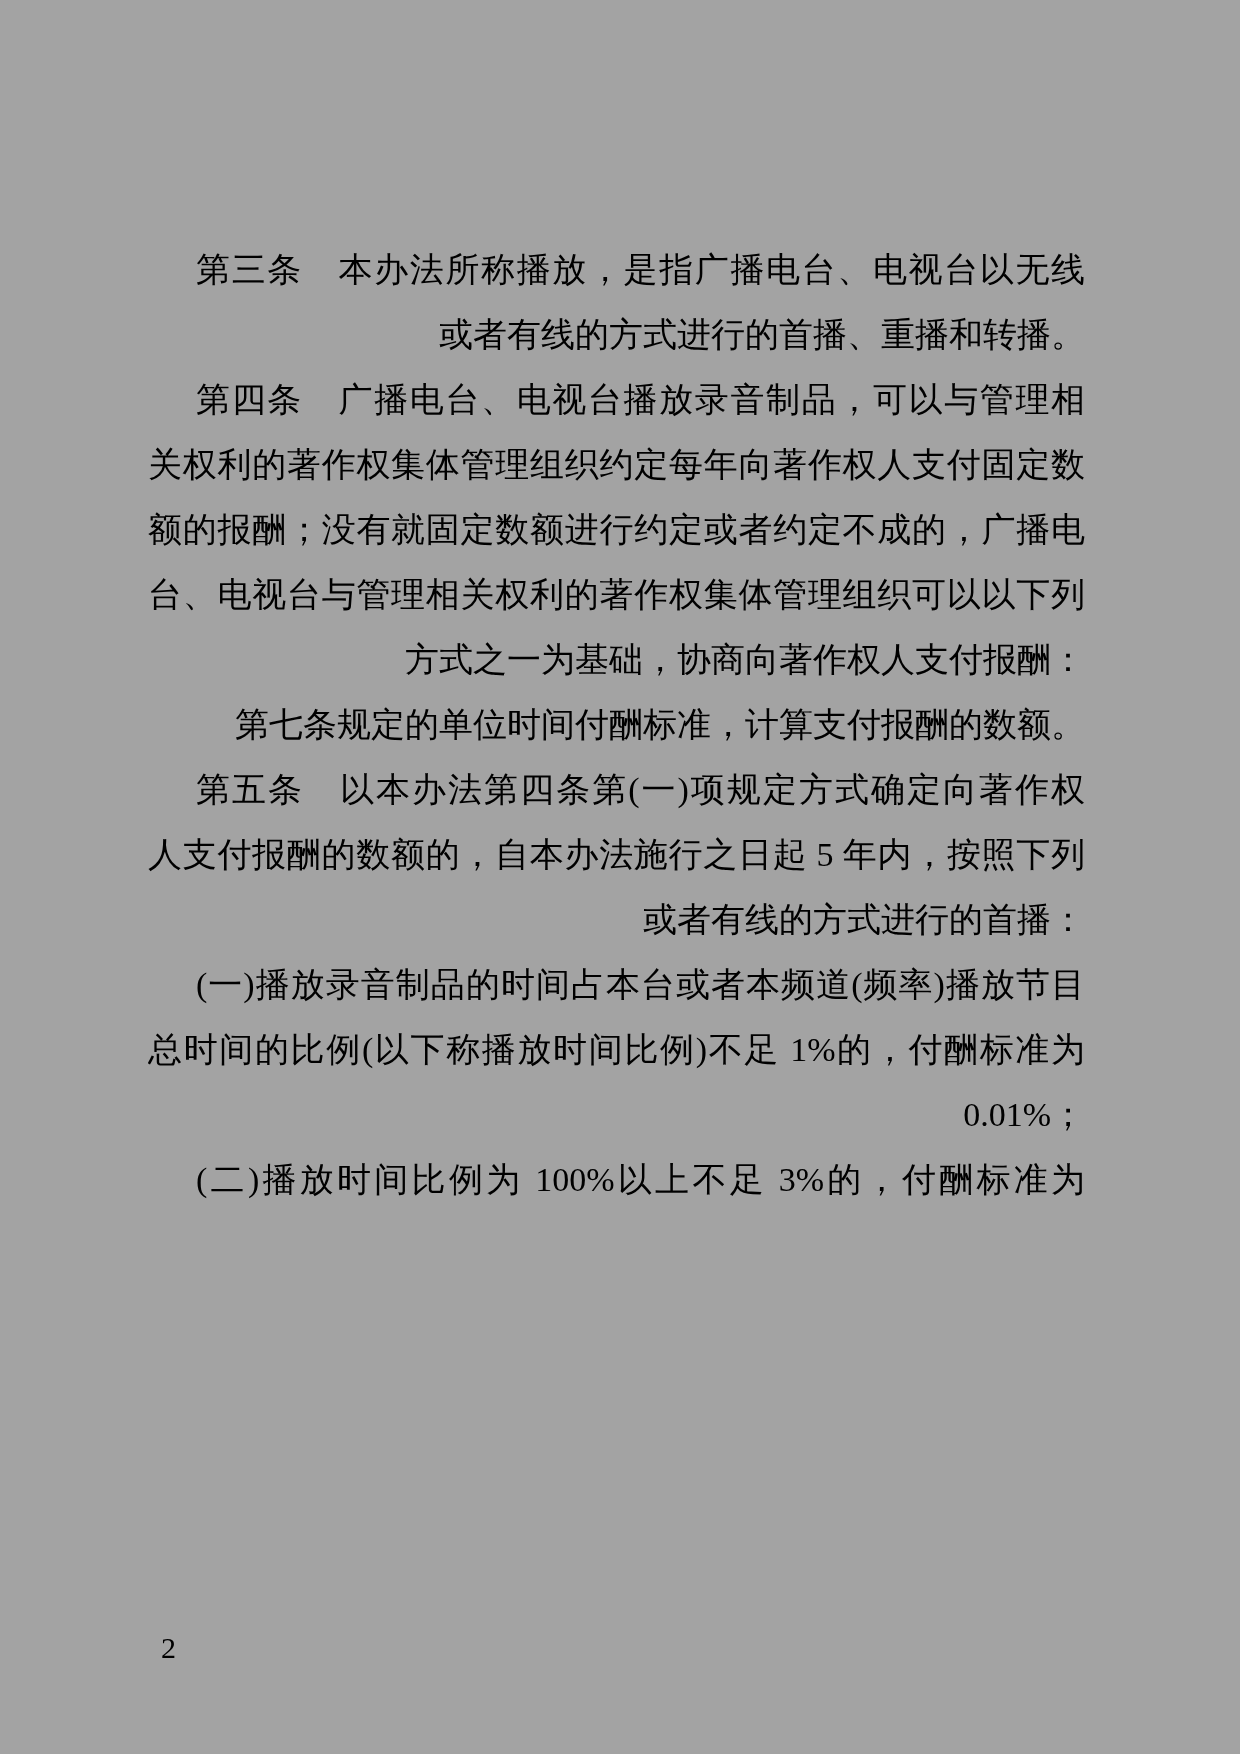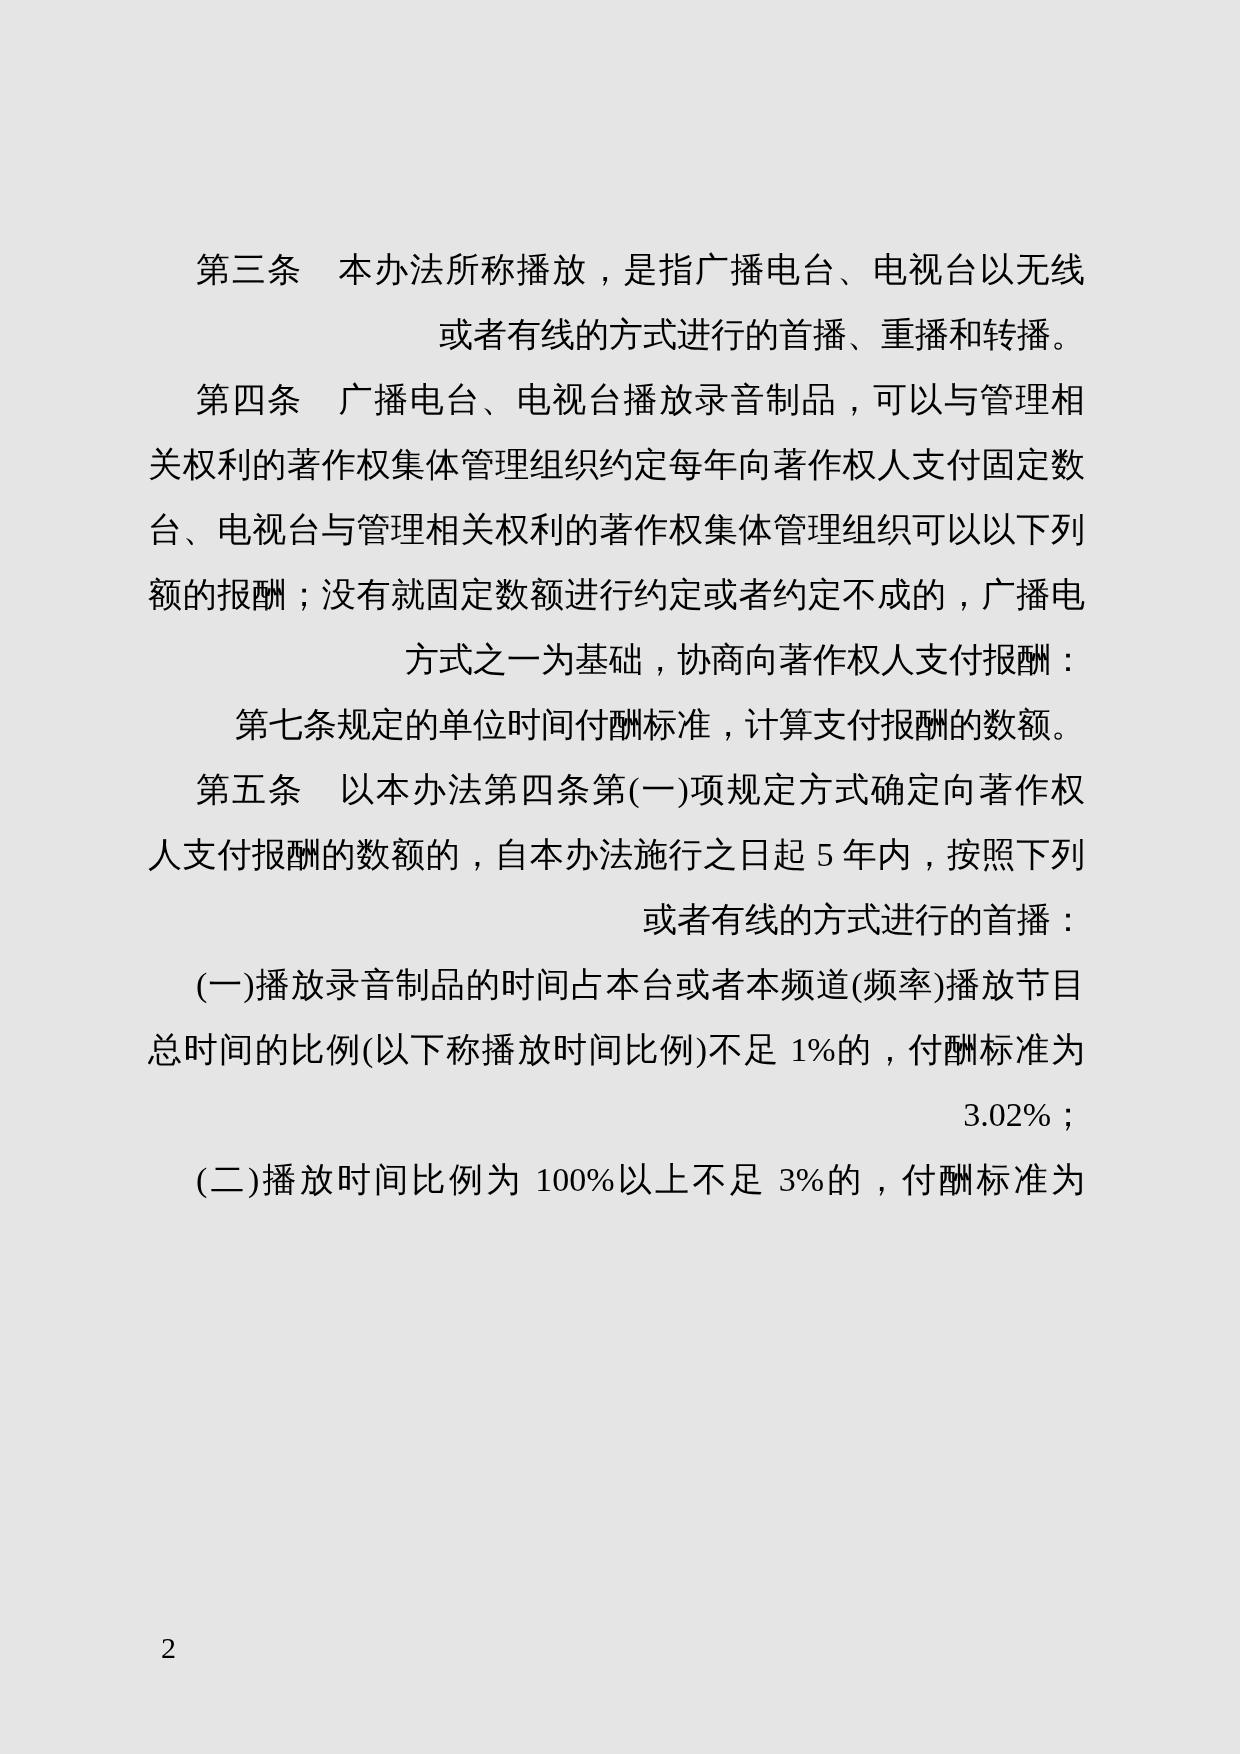--- a/index.html
+++ b/index.html
@@ -4,21 +4,21 @@
 <style>
   html, body {
     margin: 0;
     padding: 0;
     background: #ffffff;
   }
   .page {
     position: relative;
     width: 1240px;
     height: 1754px;
-    background: #e5e5e5;
+    background: #a3a3a3;
     overflow: hidden;
     font-family: "Liberation Serif", sans-serif; 
     color: #000000;
   }
   .content {
     position: absolute;
     left: 148px;
     top: 237px;
     width: 937px;
   }
@@ -56,40 +56,40 @@
   <div class="content">
 
     <div class="para">
       <div class="line indent just">第三条　本办法所称播放，是指广播电台、电视台以无线</div>
       <div class="line">或者有线的方式进行的首播、重播和转播。</div>
     </div>
 
     <div class="para">
       <div class="line indent just">第四条　广播电台、电视台播放录音制品，可以与管理相</div>
       <div class="line just">关权利的著作权集体管理组织约定每年向著作权人支付固定数</div>
+      <div class="line just">额的报酬；没有就固定数额进行约定或者约定不成的，广播电</div>
       <div class="line just">台、电视台与管理相关权利的著作权集体管理组织可以以下列</div>
-      <div class="line just">额的报酬；没有就固定数额进行约定或者约定不成的，广播电</div>
       <div class="line">方式之一为基础，协商向著作权人支付报酬：</div>
     </div>
 
 
     <div class="para">
       <div class="line">第七条规定的单位时间付酬标准，计算支付报酬的数额。</div>
     </div>
 
     <div class="para">
       <div class="line indent just">第五条　以本办法第四条第(一)项规定方式确定向著作权</div>
       <div class="line just">人支付报酬的数额的，自本办法施行之日起 5 年内，按照下列</div>
       <div class="line">或者有线的方式进行的首播：</div>
     </div>
 
     <div class="para">
       <div class="line indent just">(一)播放录音制品的时间占本台或者本频道(频率)播放节目</div>
       <div class="line just">总时间的比例(以下称播放时间比例)不足 1%的，付酬标准为</div>
-      <div class="line">3.02%；</div>
+      <div class="line">0.01%；</div>
     </div>
 
     <div class="para">
       <div class="line indent just">(二)播放时间比例为 100%以上不足 3%的，付酬标准为</div>
     </div>
 
   </div>
 
   <div class="page-number">2</div>
 </div>

